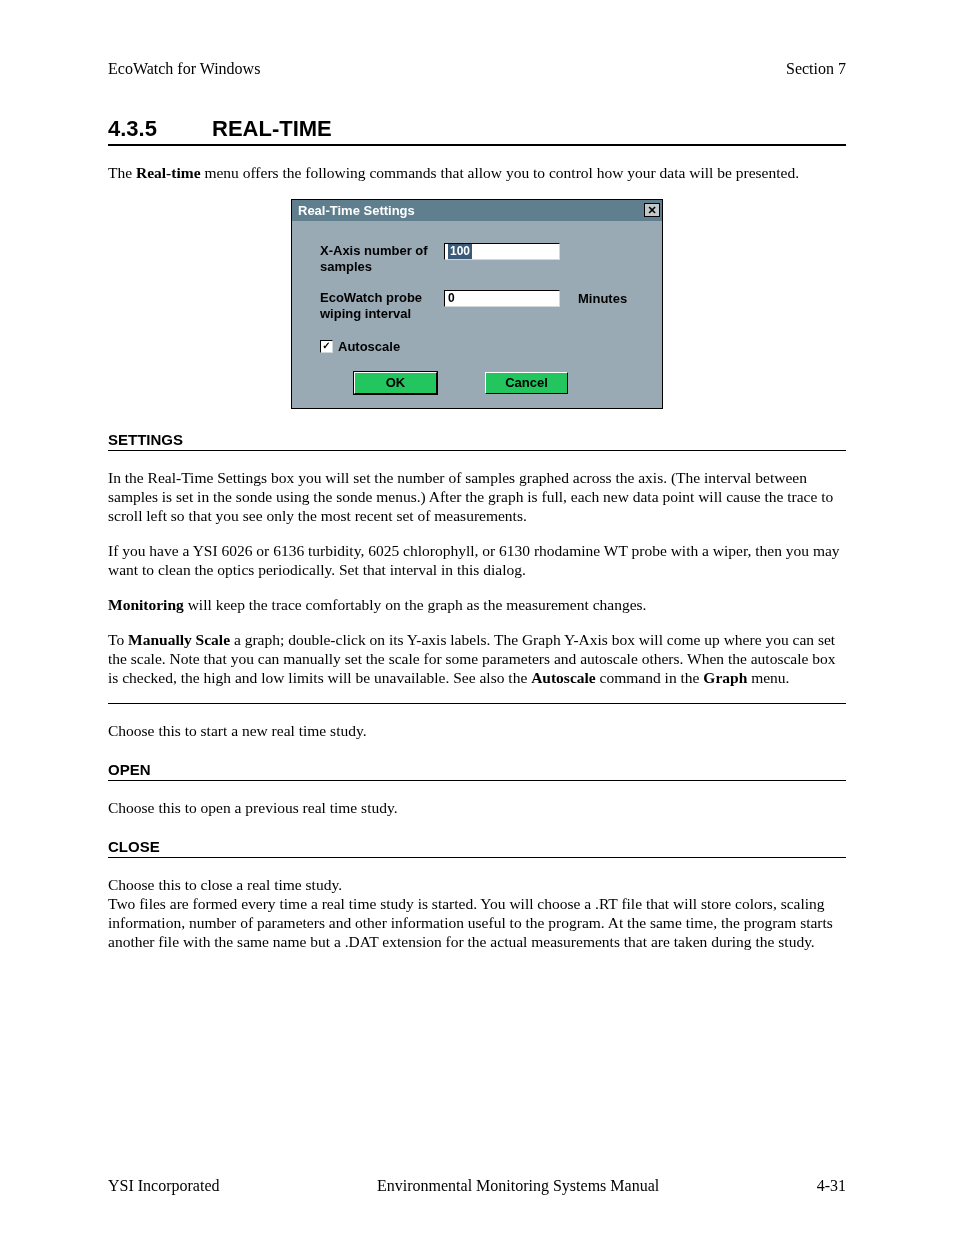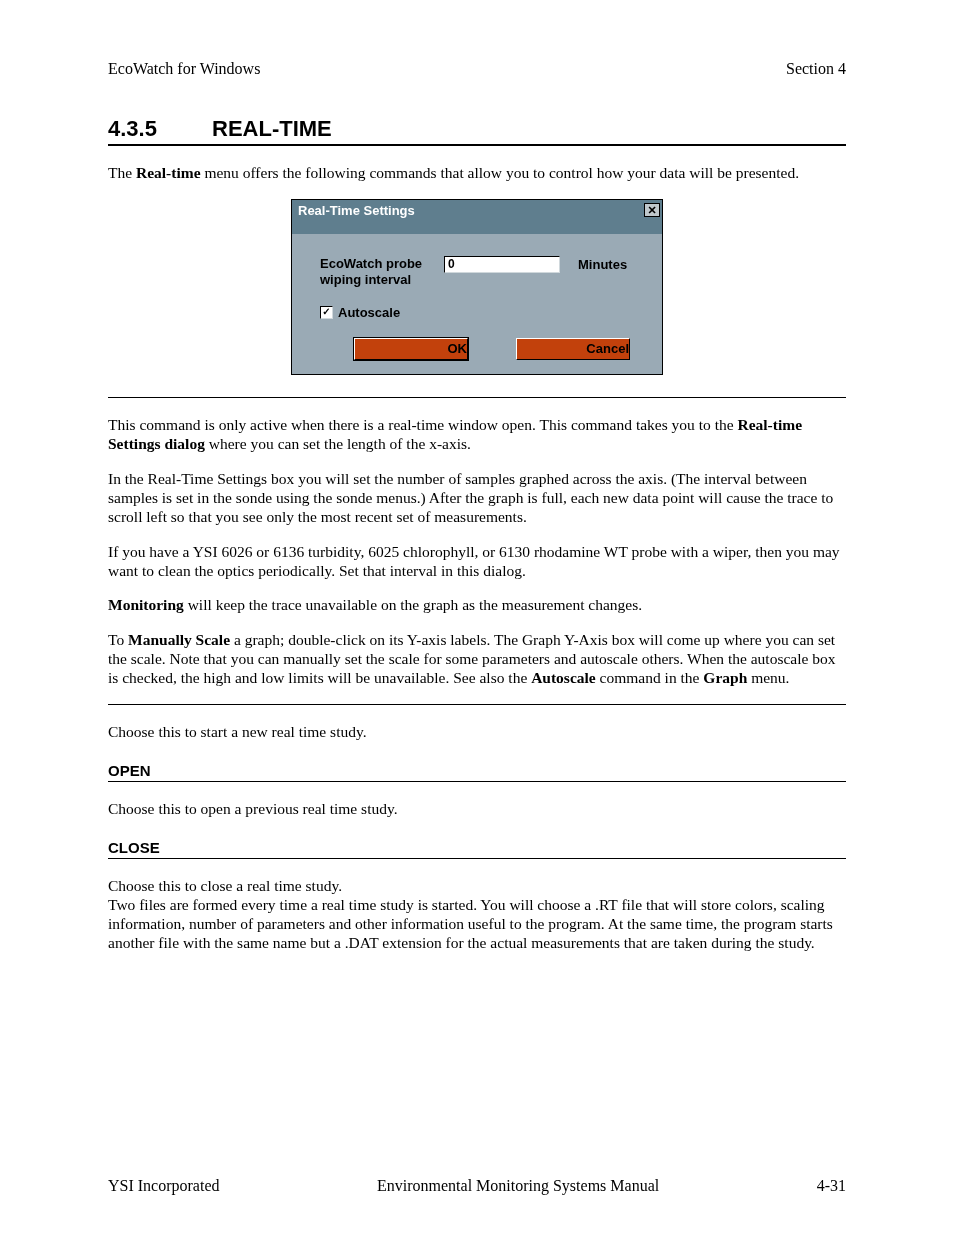--- a/index.html
+++ b/index.html
@@ -67,21 +67,21 @@
     background: #9aaab5;
     border: 1px solid #000;
     box-sizing: border-box;
     font-family: Tahoma, Arial, sans-serif;
   }
   .dlg-title {
     background: #5f7e8e;
     color: #fff;
     font-weight: bold;
     font-size: 13px;
-    padding: 3px 2px 16px 6px;
+    padding: 3px 2px 3px 6px;
     display: flex;
     justify-content: space-between;
     align-items: center;
   }
   .dlg-close {
     width: 16px;
     height: 14px;
     background: #c0c8cc;
     border: 1px solid #000;
     box-sizing: border-box;
@@ -158,30 +158,30 @@
     font-family: Arial, sans-serif;
     color: #000;
   }
   .dlg-btns {
     display: flex;
     gap: 48px;
     padding-left: 34px;
     margin-top: 4px;
   }
   .dlg-btn {
-    width: 114px;
+    width: 83px;
     height: 22px;
-    background: #c2410c;
+    background: #22c55e;
     border-top: 1px solid #fff;
     border-left: 1px solid #fff;
     border-right: 1.5px solid #000;
     border-bottom: 1.5px solid #000;
     font-weight: bold;
     font-size: 13px;
-    text-align: right;
+    text-align: center;
     line-height: 20px;
     box-sizing: border-box;
   }
   .dlg-btn.default {
     outline: 1px solid #000;
   }
   .footer {
     position: absolute;
     left: 108px;
     right: 108px;
@@ -192,68 +192,72 @@
   }
   .footer .mid { flex: 1; text-align: center; }
 </style>
 </head>
 <body>
 
 <div class="page">
 
   <div class="header">
     <span>EcoWatch for Windows</span>
-    <span>Section 4</span>
+    <span>Section 7</span>
   </div>
 
   <div>
     <span class="section-num">4.3.5</span>
     <span class="section-title">REAL-TIME</span>
   </div>
   <div class="rule-heavy"></div>
 
   <p>
     <span>The </span><span class="b">Real-time</span><span> menu offers the following commands that allow you to control how your data will be presented.</span>
   </p>
 
   <div class="dialog-wrap">
     <div class="dialog">
       <div class="dlg-title">
         <span>Real-Time Settings</span>
         <span class="dlg-close">✕</span>
       </div>
       <div class="dlg-body">
         <div class="dlg-row">
+          <div class="dlg-label">X-Axis number of samples</div>
+          <div class="dlg-input-wrap">
+            <span class="dlg-input-sel">100</span>
+          </div>
+        </div>
+        <div class="dlg-row">
           <div class="dlg-label">EcoWatch probe wiping interval</div>
           <div class="dlg-input-wrap">
             <span>0</span>
           </div>
           <div class="dlg-units">Minutes</div>
         </div>
         <div class="dlg-check-row">
           <div class="dlg-check">✓</div>
           <span>Autoscale</span>
         </div>
         <div class="dlg-btns">
           <div class="dlg-btn default">OK</div>
           <div class="dlg-btn">Cancel</div>
         </div>
       </div>
     </div>
   </div>
 
-  <div class="rule-mid"></div>
-
-  <p>
-    <span>This command is only active when there is a real-time window open.  This command takes you to the </span><span class="b">Real-time Settings dialog</span><span>  where you can set the length of the x-axis.</span>
-  </p>
+  <div class="sub-head">SETTINGS</div>
+  <div class="rule-mid"></div>
+
   <p>In the Real-Time Settings box you will set the number of samples graphed across the axis.  (The interval between samples is set in the sonde using the sonde menus.)  After the graph is full, each new data point will cause the trace to scroll left so that you see only the most recent set of measurements.</p>
   <p>If you have a YSI 6026 or 6136 turbidity, 6025 chlorophyll, or 6130 rhodamine WT probe with a wiper, then you may want to clean the optics periodically.  Set that interval in this dialog.</p>
   <p>
-    <span class="b">Monitoring</span><span> will keep the trace unavailable on the graph as the measurement changes.</span>
+    <span class="b">Monitoring</span><span> will keep the trace comfortably on the graph as the measurement changes.</span>
   </p>
   <p>
     <span>To </span><span class="b">Manually Scale</span><span> a graph; double-click on its Y-axis labels.  The Graph Y-Axis box will come up where you can set the scale.  Note that you can manually set the scale for some parameters and autoscale others.  When the autoscale box is checked, the high and low limits will be unavailable. See also the </span><span class="b">Autoscale</span><span> command in the </span><span class="b">Graph</span><span> menu.</span>
   </p>
 
   <div class="rule-mid"></div>
   <p>Choose this to start a new real time study.</p>
 
   <div class="sub-head">OPEN</div>
   <div class="rule-mid"></div>

